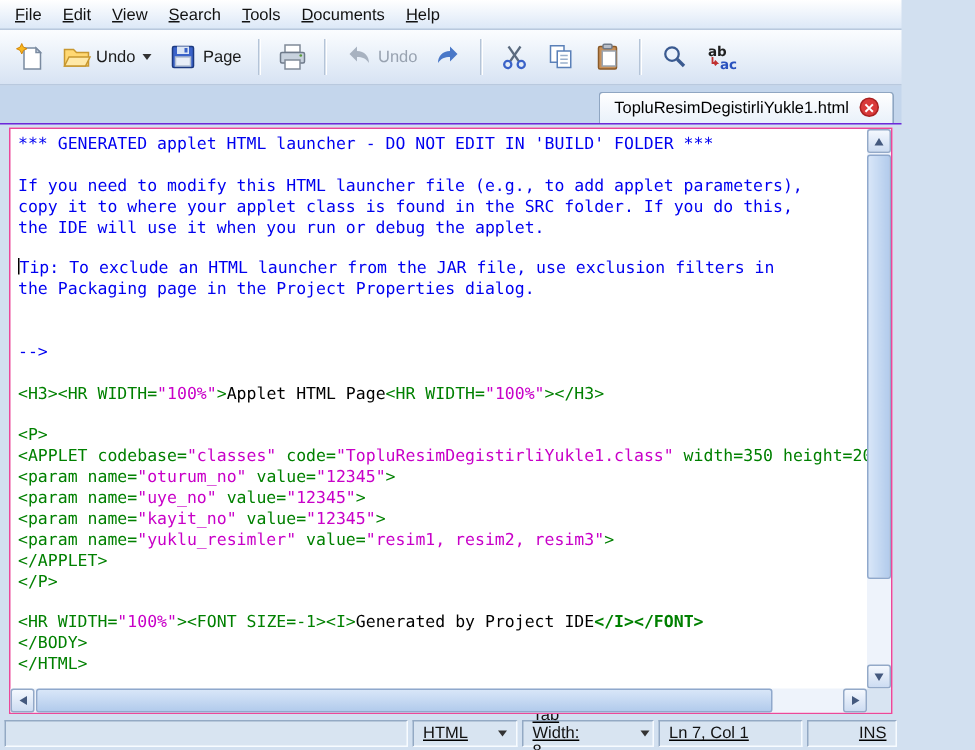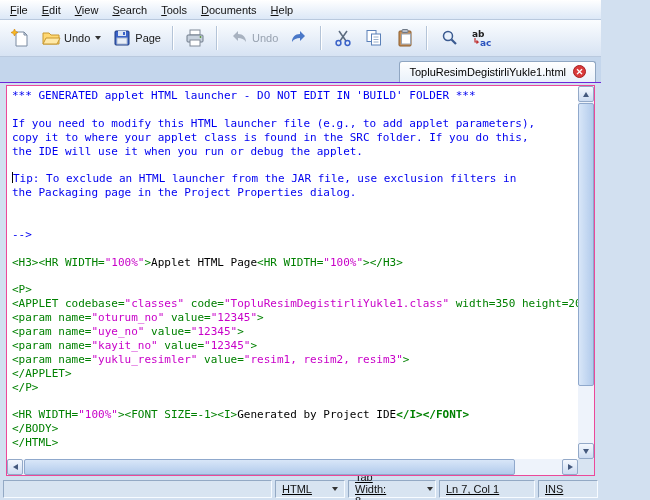--- a/index.html
+++ b/index.html
@@ -54,21 +54,21 @@
     background:linear-gradient(#d8e6f8,#b2cbec);border:1px solid #8fa8cc;border-radius:2px;}
 
   
   .statusbar{height:22px;flex:0 0 22px;display:flex;align-items:stretch;gap:3px;padding:2px 3px;background:#d2e0f0;box-sizing:border-box;text-decoration:underline;}
   .spanel{border:1px solid;border-color:#93a9c4 #f7fbff #f7fbff #93a9c4;display:flex;align-items:center;
     padding:0 6px;font-size:11px;color:#111;background:#d8e4f1;box-sizing:border-box;}
   .spanel.grow{flex:1;}
   .w-mode{width:70px;justify-content:space-between;}
   .w-tab{width:88px;justify-content:space-between;gap:39px;}
   .w-pos{width:96px;}
-  .w-ins{width:60px;}
+  .w-ins{width:60px;justify-content:flex-end;}
 </style>
 </head>
 <body>
 
 <div class="window">
 
   <div class="menubar" id="menubar">
       <span class="menu-item"><span class="u">F</span>ile</span>
       <span class="menu-item"><span class="u">E</span>dit</span>
       <span class="menu-item"><span class="u">V</span>iew</span>

